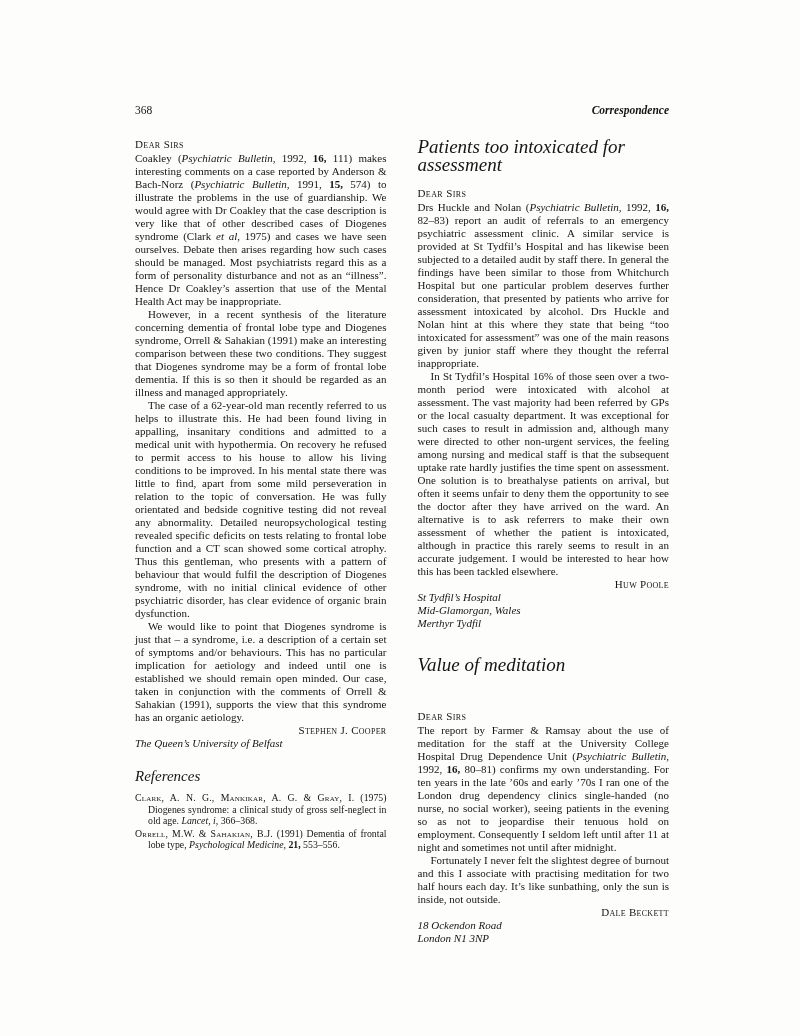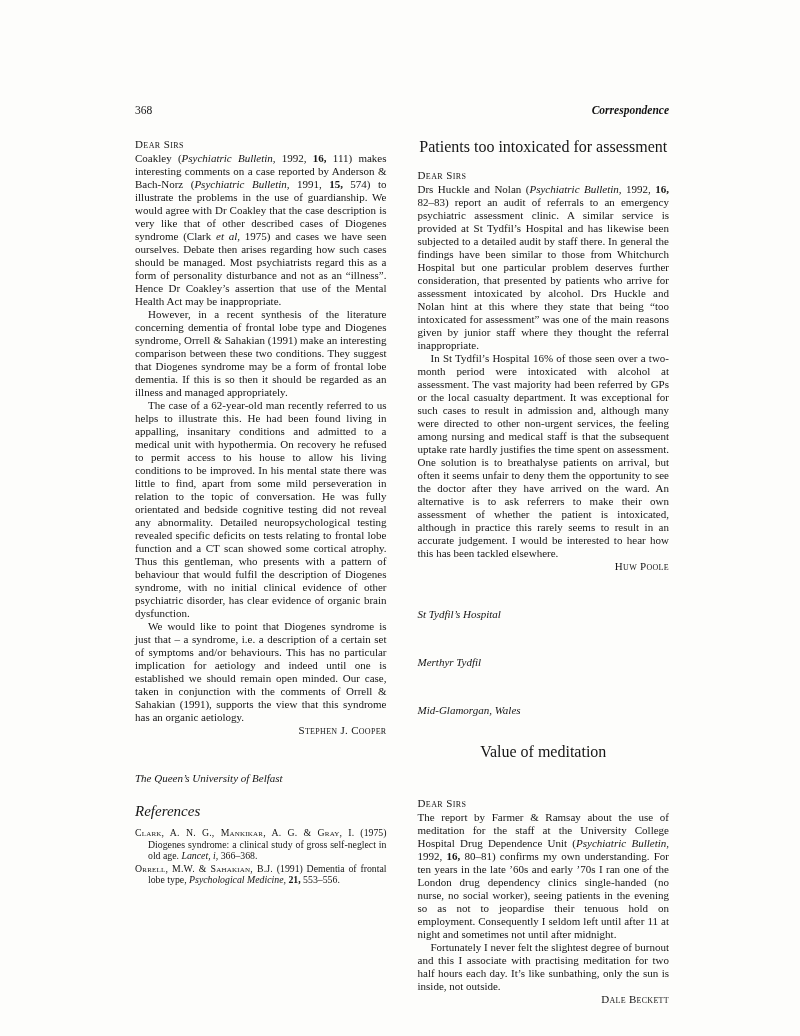--- a/index.html
+++ b/index.html
@@ -36,27 +36,27 @@
   .salutation {
     font-variant: small-caps;
     letter-spacing: 0.4px;
     margin-bottom: 1px;
   }
   .sig-line {
     text-align: right;
     font-variant: small-caps;
     letter-spacing: 0.3px;
   }
-  .address-line { font-style: italic; margin-top: 35px; }
+  .address-line { font-style: italic; }
   .letter-title {
+    font-style: italic;
     font-weight: normal;
-    font-size: 16px;
+    font-size: 19px;
     line-height: 18px;
     margin-bottom: 13px;
-    text-align: center;
   }
   .letter-title.second { margin-top: 26px; margin-bottom: 36px; }
   .refs-heading {
     font-style: italic;
     font-weight: normal;
     font-size: 15px;
     margin-top: 20px;
     margin-bottom: 9px;
   }
   .reference {
@@ -108,22 +108,22 @@
       <div class="salutation">Dear Sirs</div>
       <p class="body-p"><span>Drs Huckle and Nolan (</span><span class="it">Psychiatric Bulletin</span><span>, 1992, </span><span class="bd">16,</span><span> 82–83) report an audit of referrals to an emergency psychiatric assessment clinic. A similar service is provided at St Tydfil’s Hospital and has likewise been subjected to a detailed audit by staff there. In general the findings have been similar to those from Whitchurch Hospital but one particular problem deserves further consideration, that presented by patients who arrive for assessment intoxicated by alcohol. Drs Huckle and Nolan hint at this where they state that being “too intoxicated for assessment” was one of the main reasons given by junior staff where they thought the referral inappropriate.</span></p>
       <p class="body-p indent">In St Tydfil’s Hospital 16% of those seen over a two-month period were intoxicated with alcohol at assessment. The vast majority had been referred by GPs or the local casualty department. It was exceptional for such cases to result in admission and, although many were directed to other non-urgent services, the feeling among nursing and medical staff is that the subsequent uptake rate hardly justifies the time spent on assessment. One solution is to breathalyse patients on arrival, but often it seems unfair to deny them the opportunity to see the doctor after they have arrived on the ward. An alternative is to ask referrers to make their own assessment of whether the patient is intoxicated, although in practice this rarely seems to result in an accurate judgement. I would be interested to hear how this has been tackled elsewhere.</p>
 
       <div class="sig-block">
         <div class="sig-line">Huw Poole</div>
       </div>
 
       <div class="address-block">
         <div class="address-line">St Tydfil’s Hospital</div>
+        <div class="address-line">Mid-Glamorgan, Wales</div>
         <div class="address-line">Merthyr Tydfil</div>
-        <div class="address-line">Mid-Glamorgan, Wales</div>
       </div>
 
       <h2 class="letter-title second">Value of meditation</h2>
       <div class="salutation">Dear Sirs</div>
       <p class="body-p"><span>The report by Farmer &amp; Ramsay about the use of meditation for the staff at the University College Hospital Drug Dependence Unit (</span><span class="it">Psychiatric Bulletin</span><span>, 1992, </span><span class="bd">16,</span><span> 80–81) confirms my own understanding. For ten years in the late ’60s and early ’70s I ran one of the London drug dependency clinics single-handed (no nurse, no social worker), seeing patients in the evening so as not to jeopardise their tenuous hold on employment. Consequently I seldom left until after 11 at night and sometimes not until after midnight.</span></p>
       <p class="body-p indent">Fortunately I never felt the slightest degree of burnout and this I associate with practising meditation for two half hours each day. It’s like sunbathing, only the sun is inside, not outside.</p>
 
       <div class="sig-block">
         <div class="sig-line">Dale Beckett</div>
       </div>

